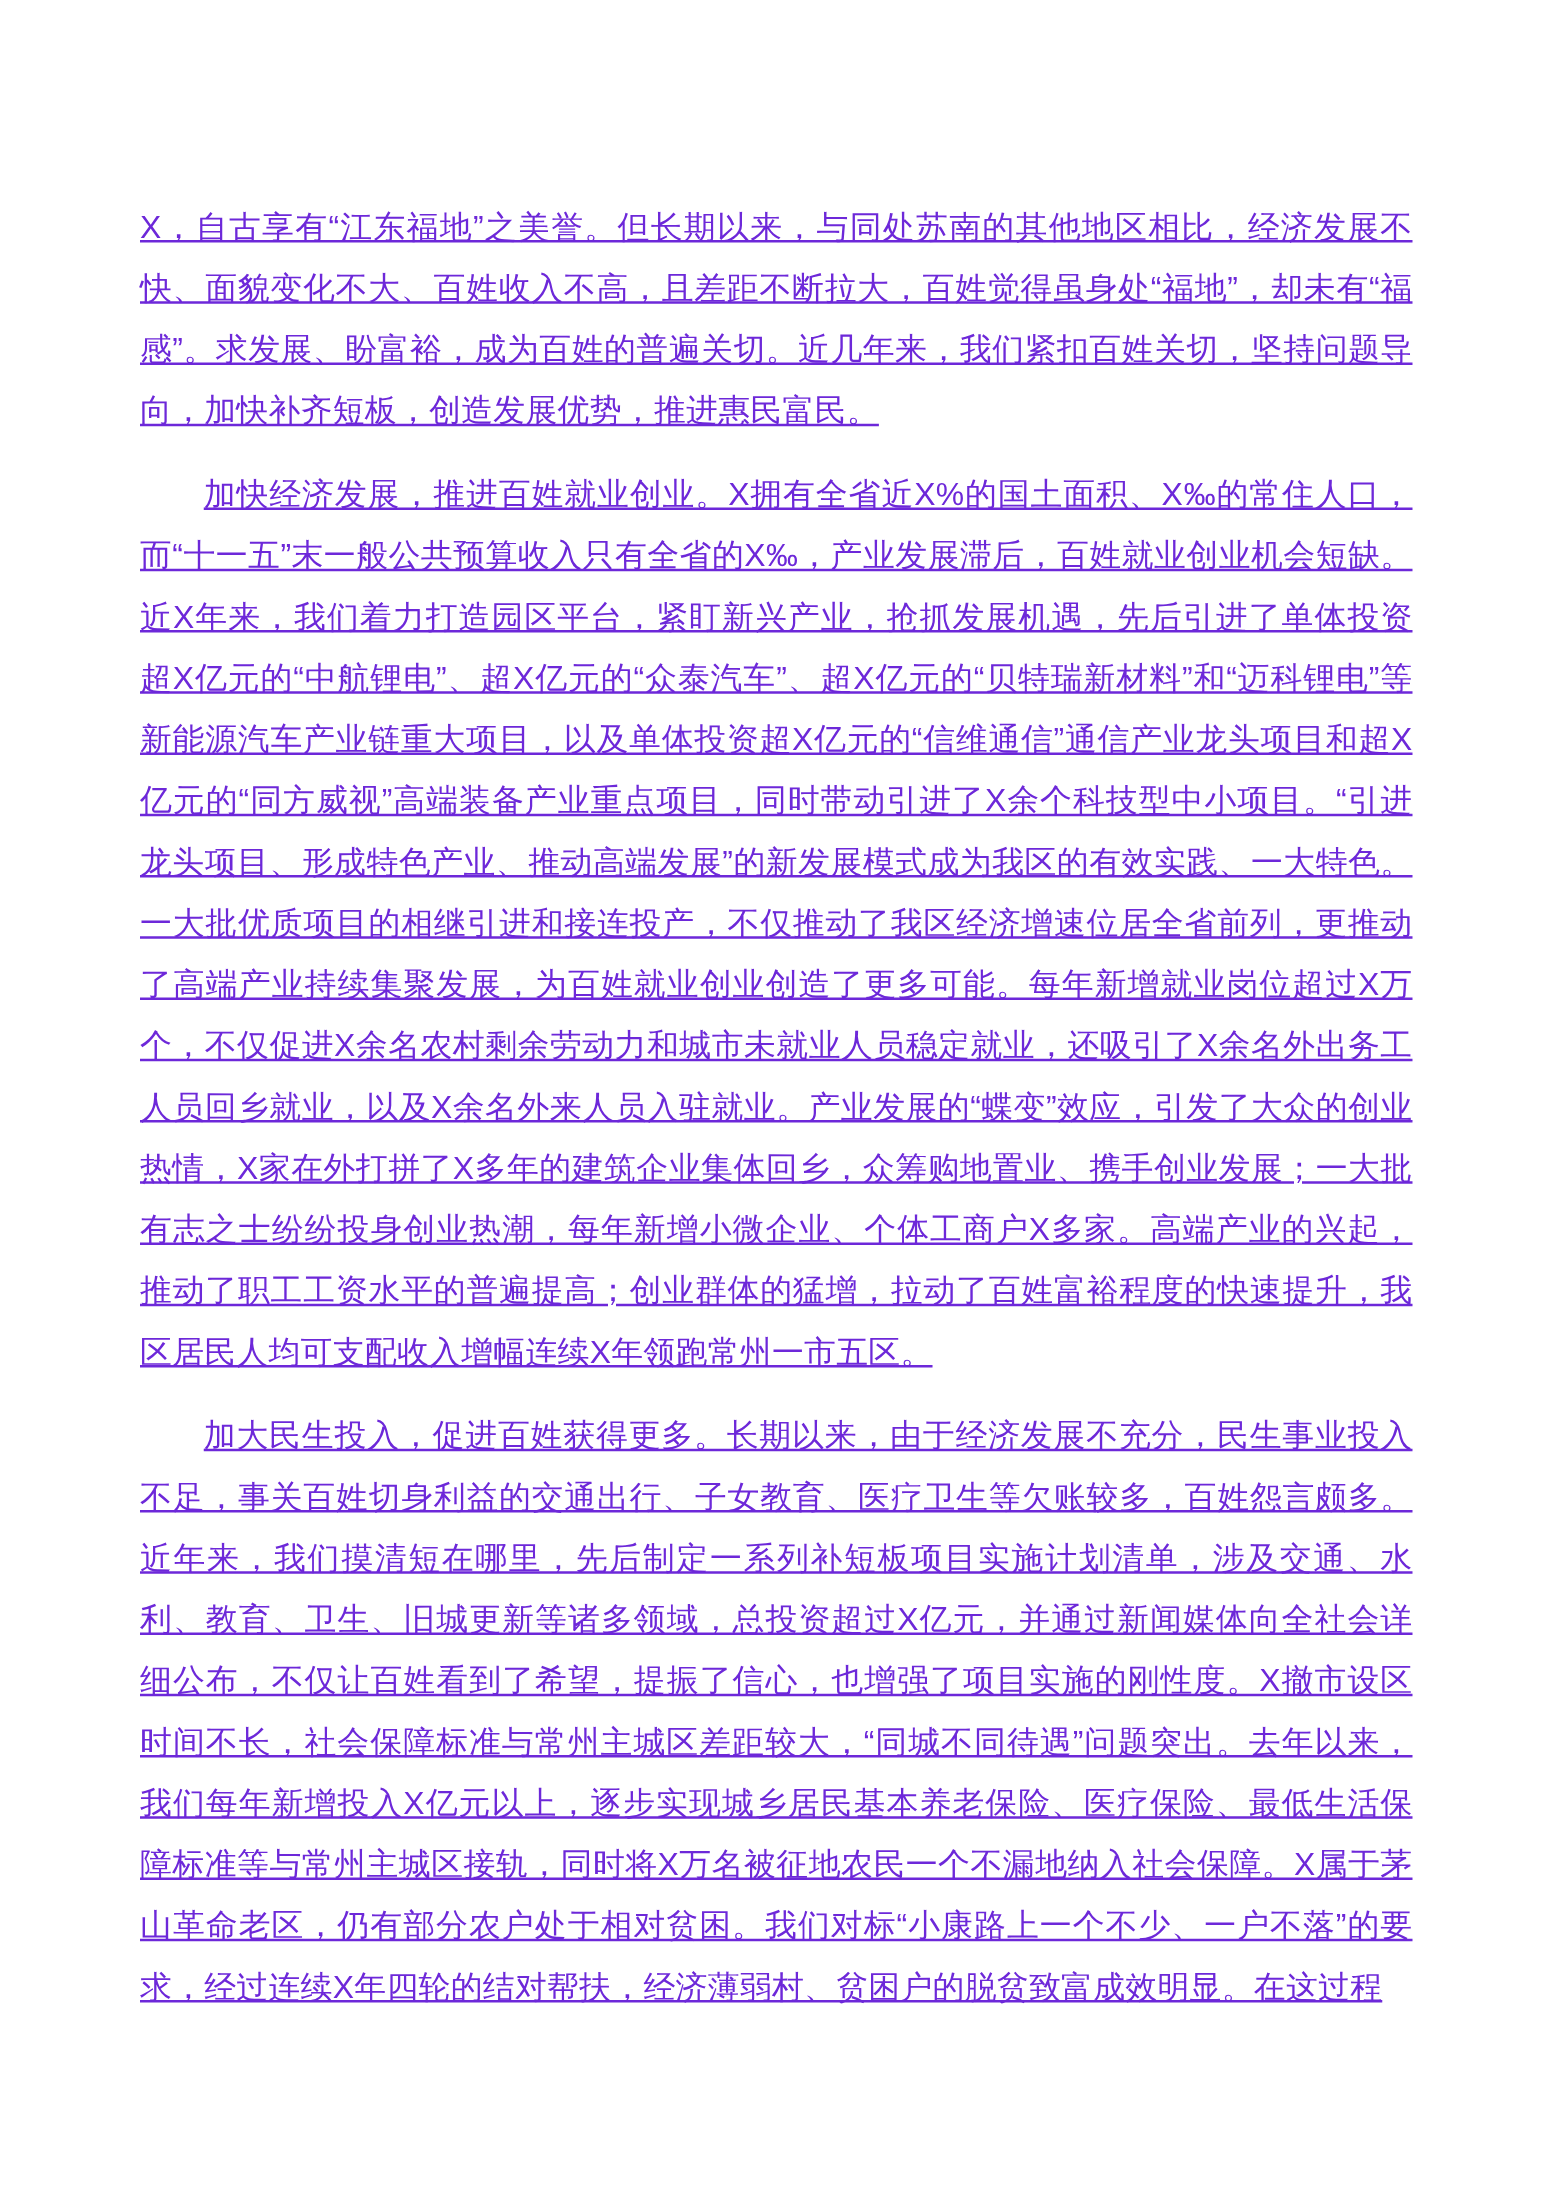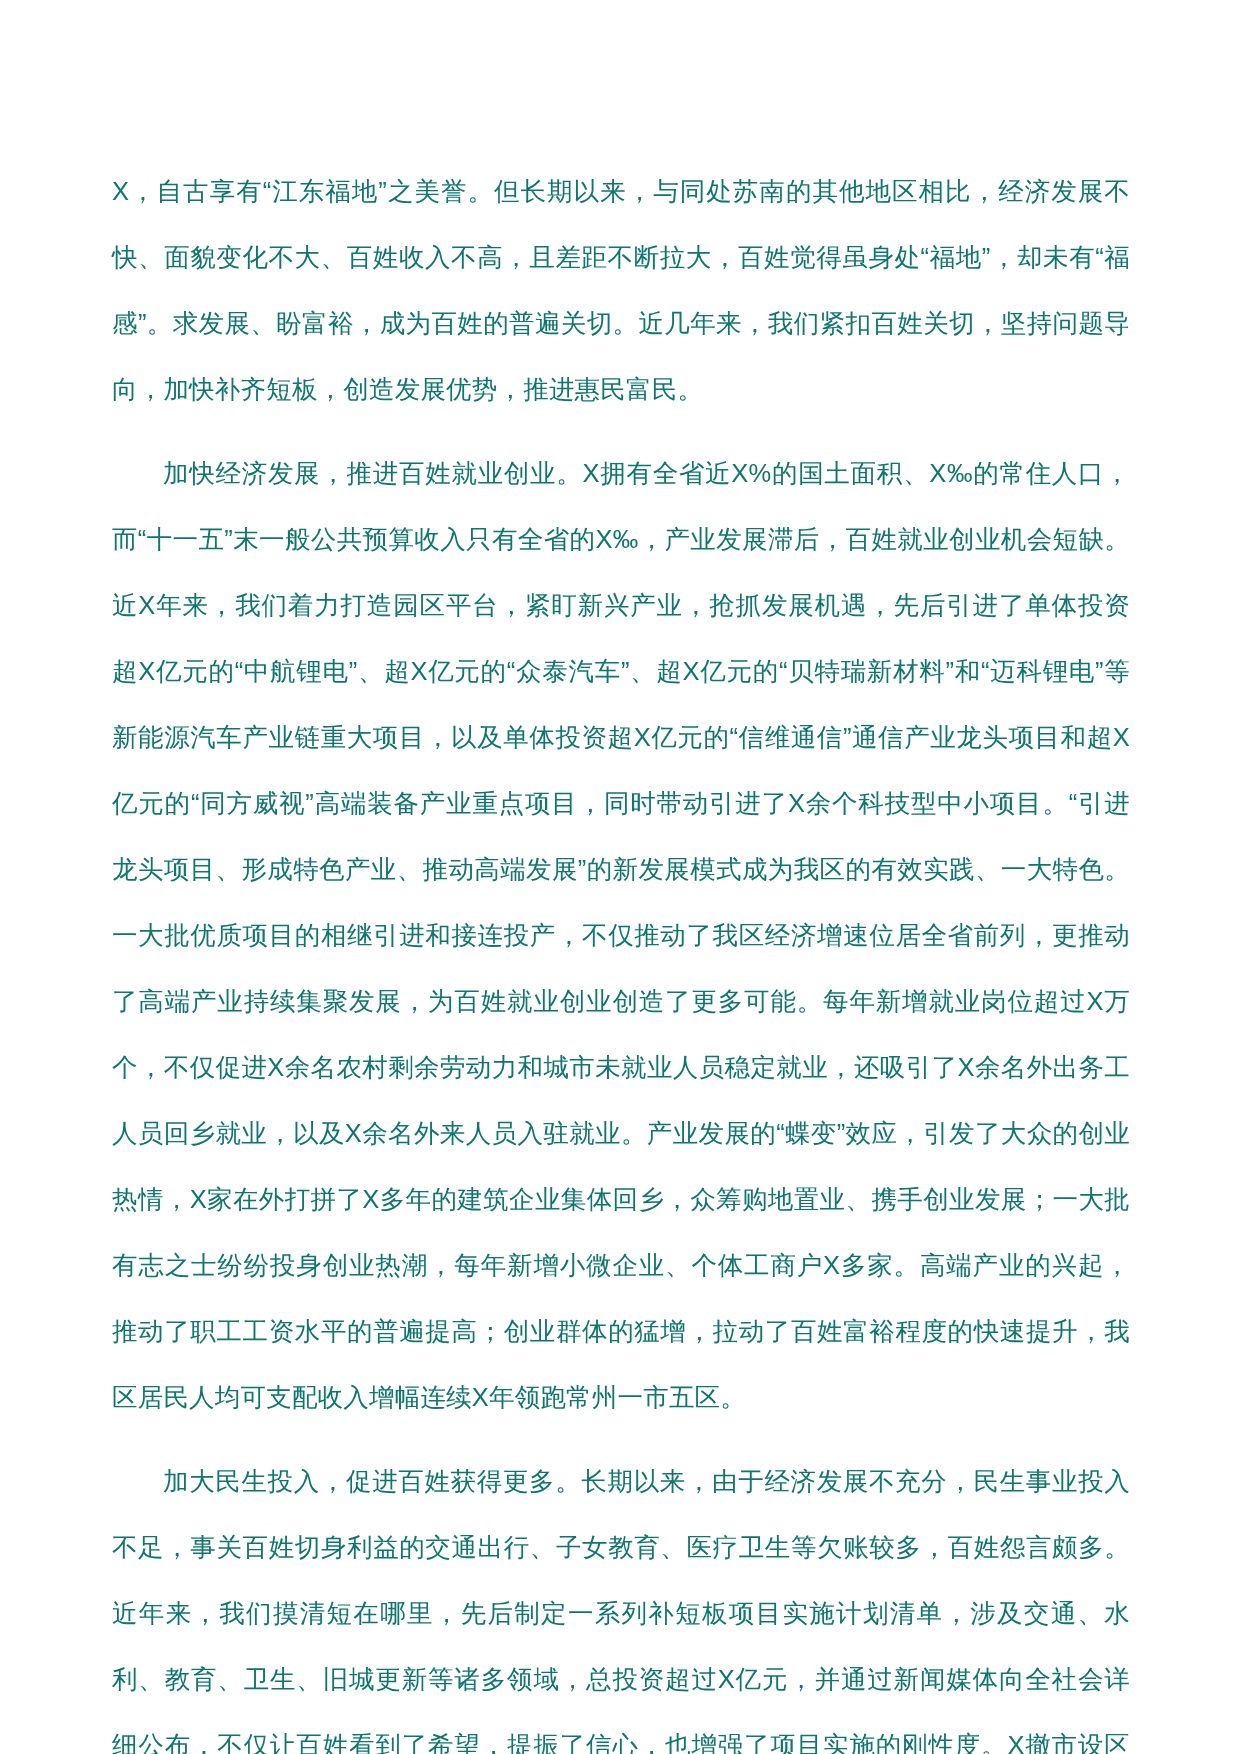--- a/index.html
+++ b/index.html
@@ -25,28 +25,29 @@
 
   #doc-body {
     position: absolute;
     left: 112px;
     top: 158px;
     width: 1018px;
   }
 
   .para {
     margin: 0;
-    color: #0f766e;
+    color: #6d28d9;
     font-size: 25.5px;
-    line-height: 66px;
+    line-height: 49px;
     letter-spacing: 0.2px;
     text-align: justify;
     text-justify: inter-character;
     word-break: break-all;
     font-weight: 400;
+    text-decoration: underline;
   }
 
   .para + .para {
     margin-top: 18px;
   }
 
   .para.indent {
     text-indent: 2em;
   }
 </style>

